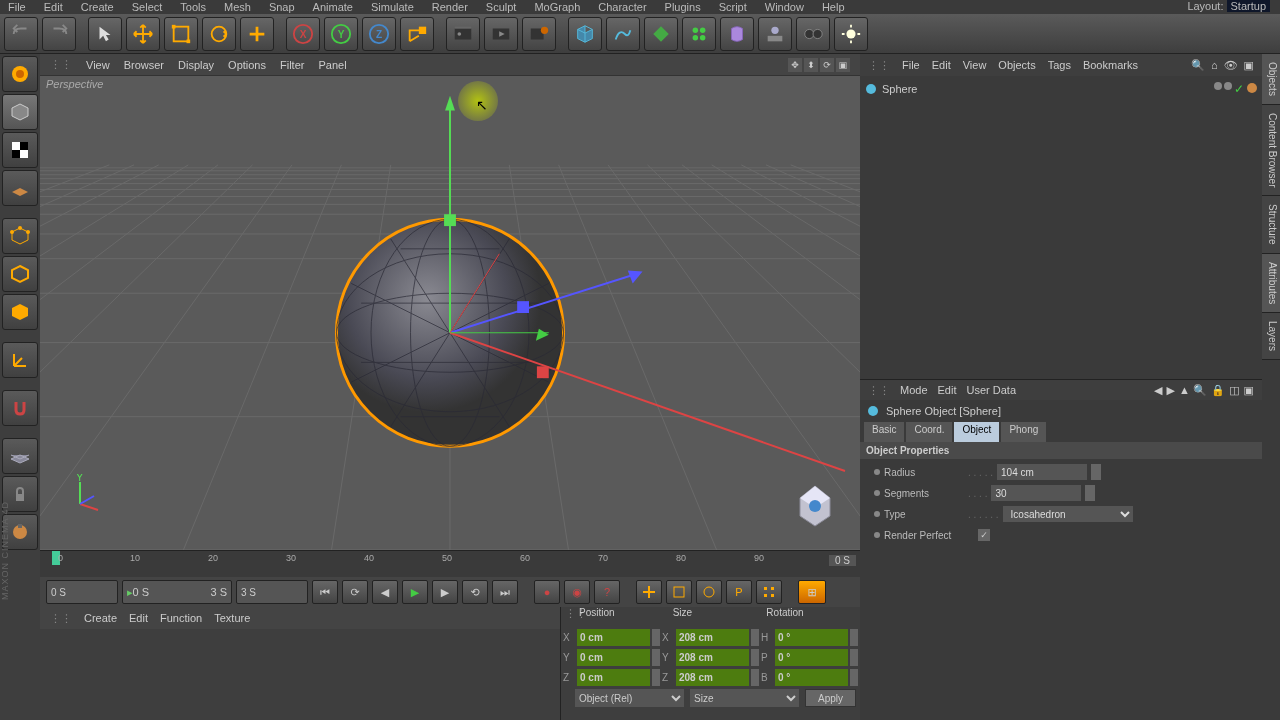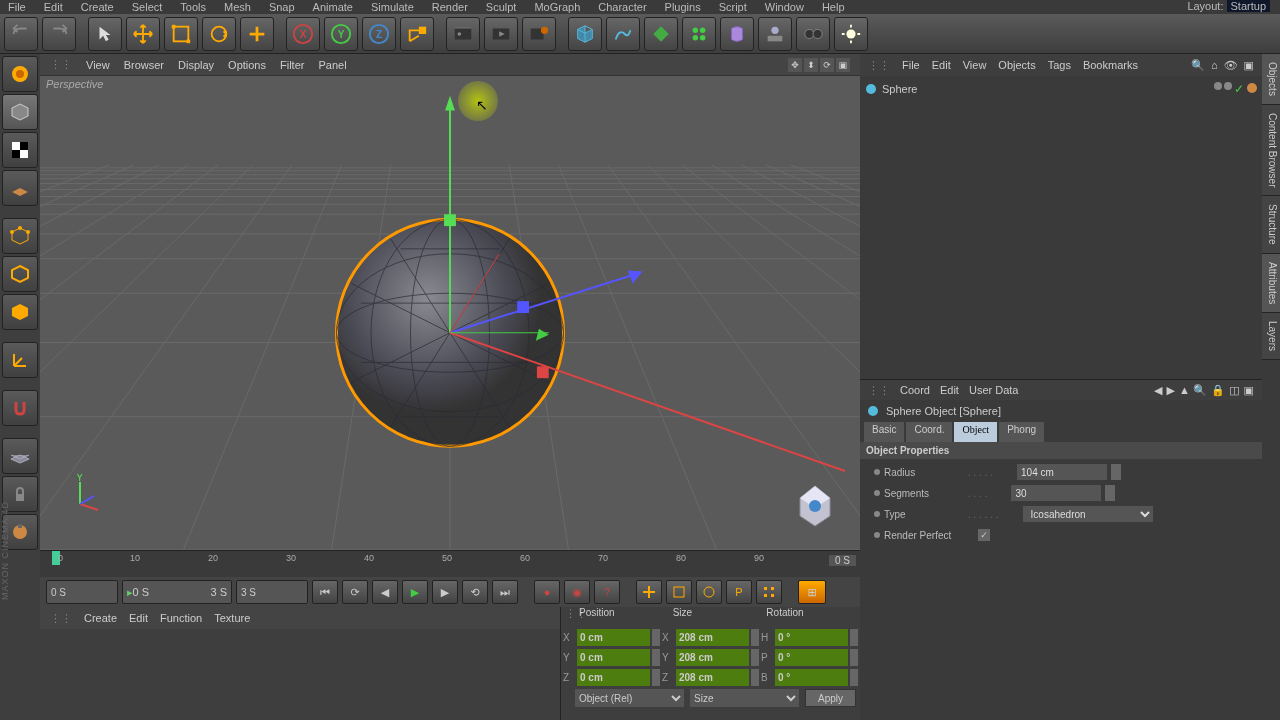--- a/index.html
+++ b/index.html
@@ -54,28 +54,28 @@
 .obj-tree { flex:1; background:#3a3a3a; padding:4px; }
 .obj-row { display:flex; align-items:center; gap:4px; height:18px;}
 .obj-row .dots { margin-left:auto; display:flex; gap:2px;}
 .dot {width:8px;height:8px;border-radius:50%;}
 .attr-mgr { height:340px; display:flex; flex-direction:column; }
 .attr-head { height:20px; display:flex; align-items:center; gap:10px; padding:0 8px; background:#3e3e3e;}
 .attr-head .icns {margin-left:auto;display:flex;gap:4px;}
 .attr-title { height:22px; display:flex; align-items:center; gap:6px; padding:0 6px; background:#3a3a3a;}
 .tabs { display:flex; height:20px; padding:0 4px; gap:2px;}
 .tab { padding:2px 8px; background:#555; cursor:pointer; font-size:10px;}
-.tab.active { background:#bcd; color:#000;font-family:Liberation Serif, serif;}
+.tab.active { background:#bcd; color:#000;}
 .section-hdr { background:#4a4a4a; padding:3px 6px; font-weight:bold; font-size:10px;}
 .props { padding:4px 14px; display:flex; flex-direction:column; gap:3px;}
 .prop { display:flex; align-items:center; height:18px; gap:4px;}
 .prop .bullet{width:6px;height:6px;background:#888;border-radius:50%;}
 .prop .nm { width:80px; font-size:10px; color:#bbb;}
 .prop .dots{color:#666;font-size:10px;}
-.prop input, .prop select { background:#555; border:none; color:#ddd; height:16px; padding:0 4px; font-size:10px; width:90px;margin-left:20px;}
+.prop input, .prop select { background:#555; border:none; color:#ddd; height:16px; padding:0 4px; font-size:10px; width:90px;}
 .prop select { width:130px;}
 .prop .step{width:10px;height:16px;background:#666;}
 .prop .chk { width:12px;height:12px;background:#666;display:flex;align-items:center;justify-content:center;font-size:9px;}
 .apply-row { display:flex; gap:6px; padding:2px 4px;margin-left:10px;}
 .apply-row select{background:#555;border:none;color:#ccc;height:18px;font-size:10px;flex:1;}
 .apply-row button{background:#666;border:1px solid #333;color:#ccc;height:18px;padding:0 12px;font-size:10px;cursor:pointer;}
 .watermark { position:absolute; left:0; bottom:120px; writing-mode:vertical-rl; transform:rotate(180deg); font-size:9px; color:#666; letter-spacing:1px;}
 </style>
 </head>
 <body>
@@ -538,21 +538,21 @@
               <svg width="12" height="12">
                   <circle cx="6" cy="6" r="5" fill="#c84"></circle>
                 </svg>
             </div>
           </div>
         </div>
       </div>
       <div class="attr-mgr">
         <div class="attr-head">
           <span style="color:#888">⋮⋮</span>
-          <span>Coord</span>
+          <span>Mode</span>
           <span>Edit</span>
           <span>User Data</span>
           <div class="icns">
               <span>◀</span>
               <span>▶</span>
               <span>▲</span>
               <span>🔍</span>
               <span>🔒</span>
               <span>◫</span>
               <span>▣</span>

